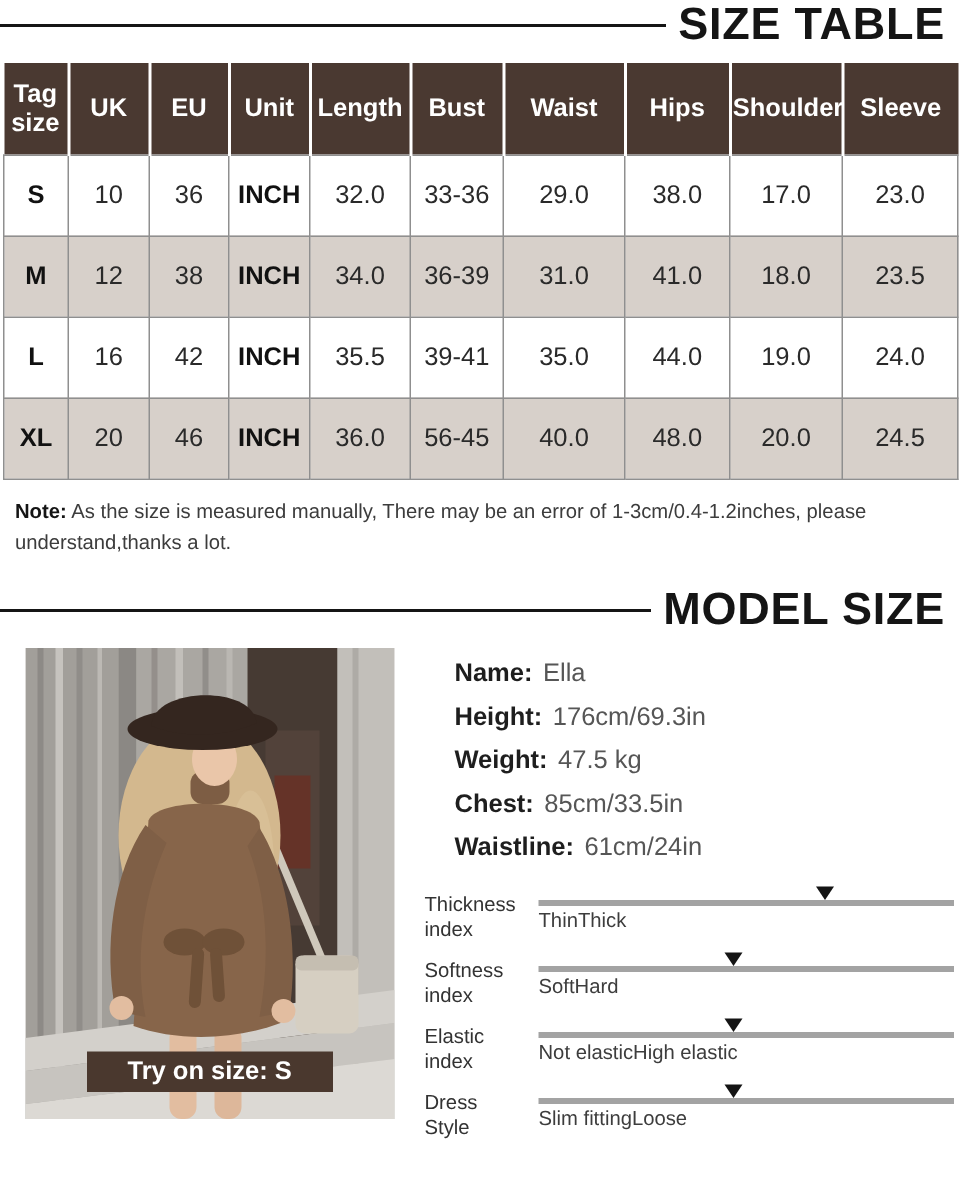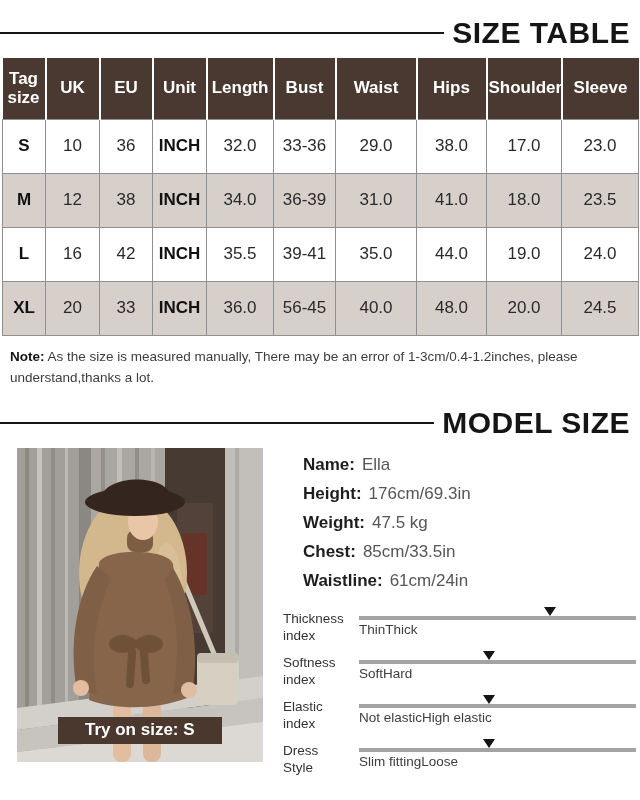--- a/index.html
+++ b/index.html
@@ -5,21 +5,21 @@
   * { box-sizing: border-box; }
   html, body { margin: 0; padding: 0; }
   body {
     width: 640px; height: 800px; overflow: hidden;
     background: #ffffff;
     font-family: "Liberation Sans", "DejaVu Sans", sans-serif;
     color: #222;
   }
 
   
-  .title-row { display: flex; align-items: center; height: 34px; margin-top: 16px; }
+  .title-row { display: flex; align-items: center; height: 34px; }
   .title-row.second { margin-top: 18px; }
   .title-line { flex: 1; height: 2px; background: #151515; }
   .section-title {
     font-size: 30px; font-weight: bold; color: #151515;
     margin: 0 10px 0 8px; letter-spacing: 0.5px; white-space: nowrap;
   }
 
   
   table.size-table {
     width: 636px; margin: 8px 2px 0 2px;
@@ -154,21 +154,21 @@
         <td>35.5</td>
         <td>39-41</td>
         <td>35.0</td>
         <td>44.0</td>
         <td>19.0</td>
         <td>24.0</td>
       </tr>
       <tr class="shaded">
         <td class="b">XL</td>
         <td>20</td>
-        <td>33</td>
+        <td>46</td>
         <td class="b">INCH</td>
         <td>36.0</td>
         <td>56-45</td>
         <td>40.0</td>
         <td>48.0</td>
         <td>20.0</td>
         <td>24.5</td>
       </tr>
     </tbody>
   </table>

